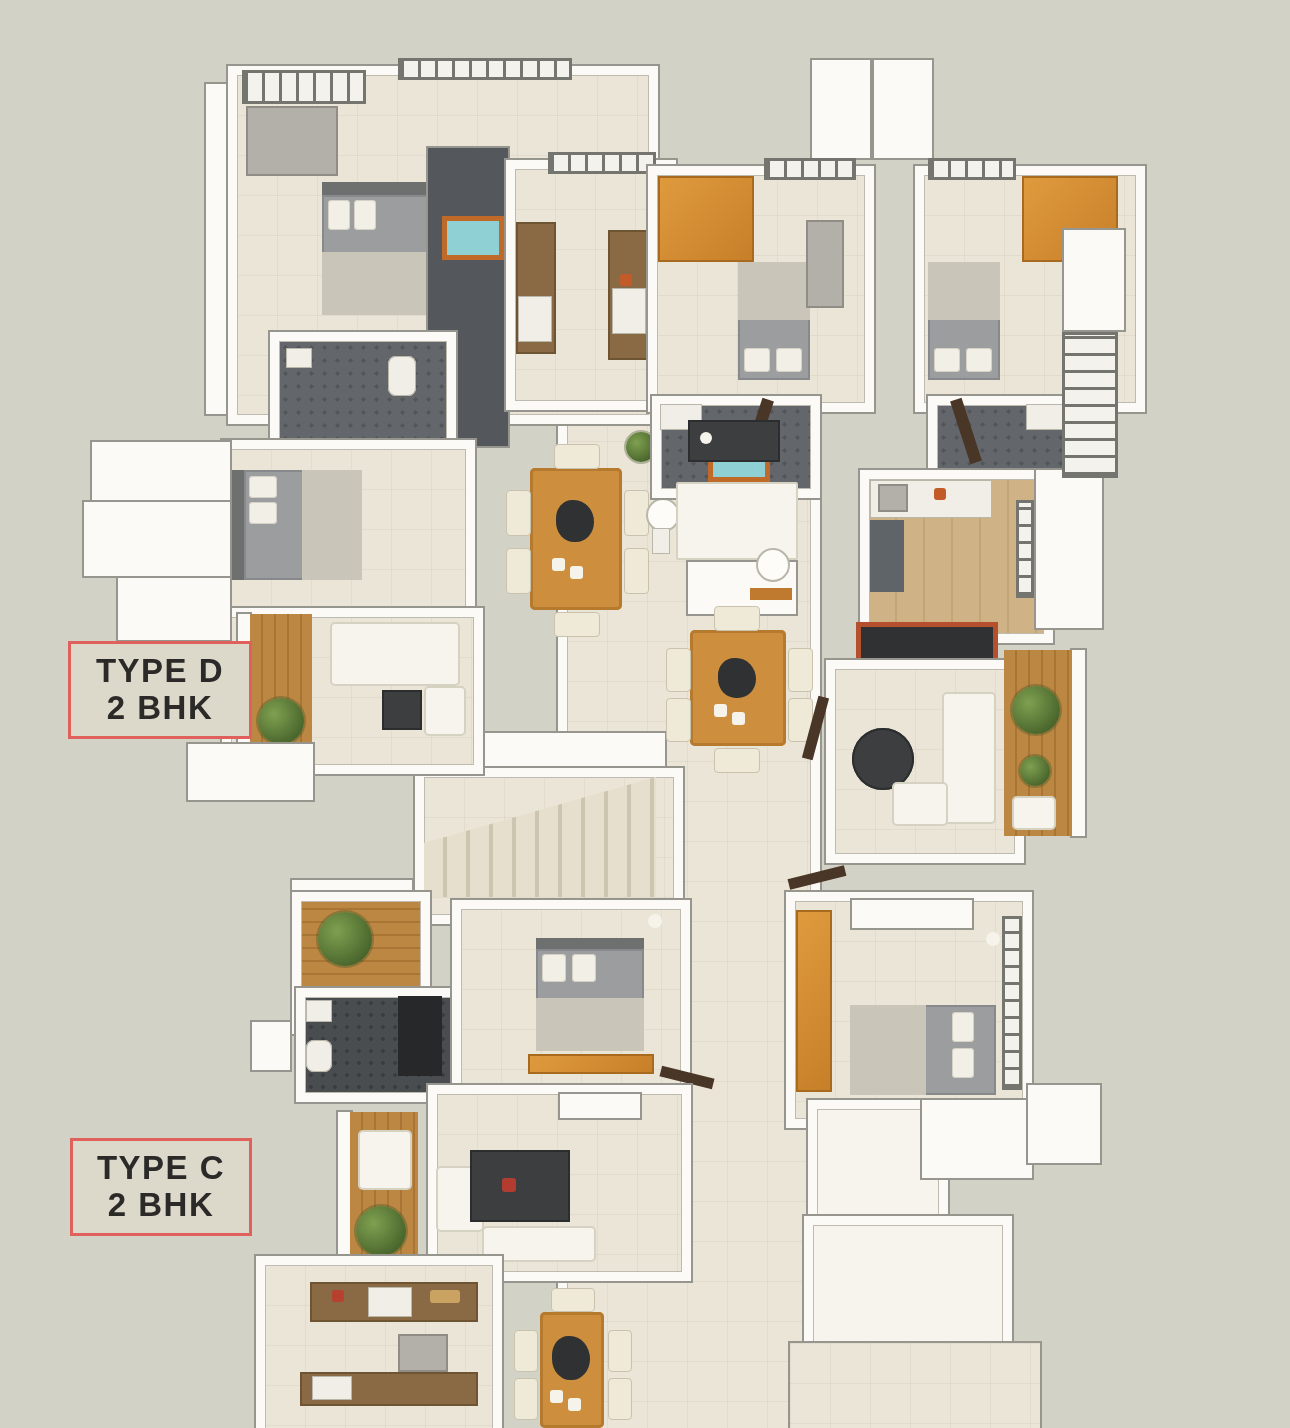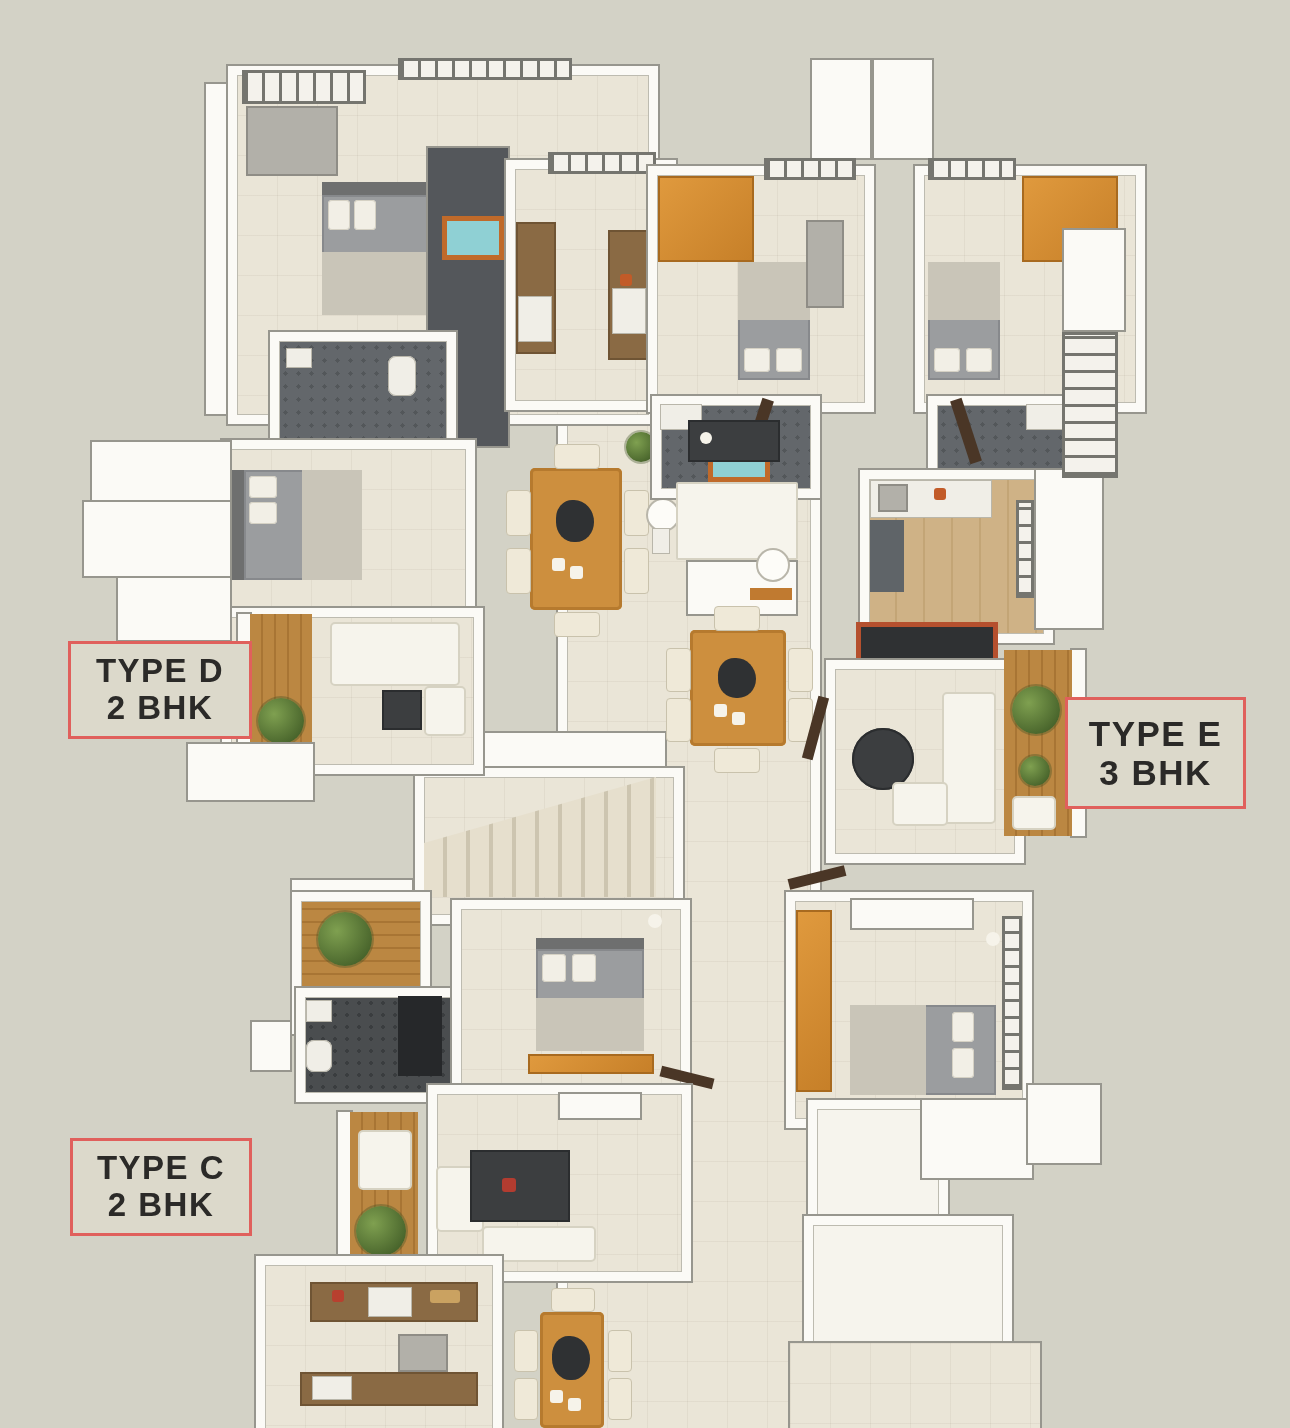--- a/index.html
+++ b/index.html
@@ -258,22 +258,18 @@
     <div class="abs chair" style="left:514px;top:1378px;width:22px;height:40px;"></div>
     <div class="abs chair" style="left:608px;top:1330px;width:22px;height:40px;"></div>
     <div class="abs chair" style="left:608px;top:1378px;width:22px;height:40px;"></div>
     <div class="abs chair" style="left:551px;top:1288px;width:42px;height:22px;"></div>
   </div>
 
   <div class="label-box" style="left:68px;top:641px;width:178px;height:92px;font-size:33px;">
     <span>TYPE D</span>
     <span>2 BHK</span>
   </div>
-  <div class="label-box" style="left:1065px;top:697px;width:175px;height:106px;font-size:35px;">
-    <span>TYPE E</span>
-    <span>3 BHK</span>
-  </div>
   <div class="label-box" style="left:70px;top:1138px;width:176px;height:92px;font-size:33px;">
     <span>TYPE C</span>
     <span>2 BHK</span>
   </div>
 
 </div>
 
 </body></html>

